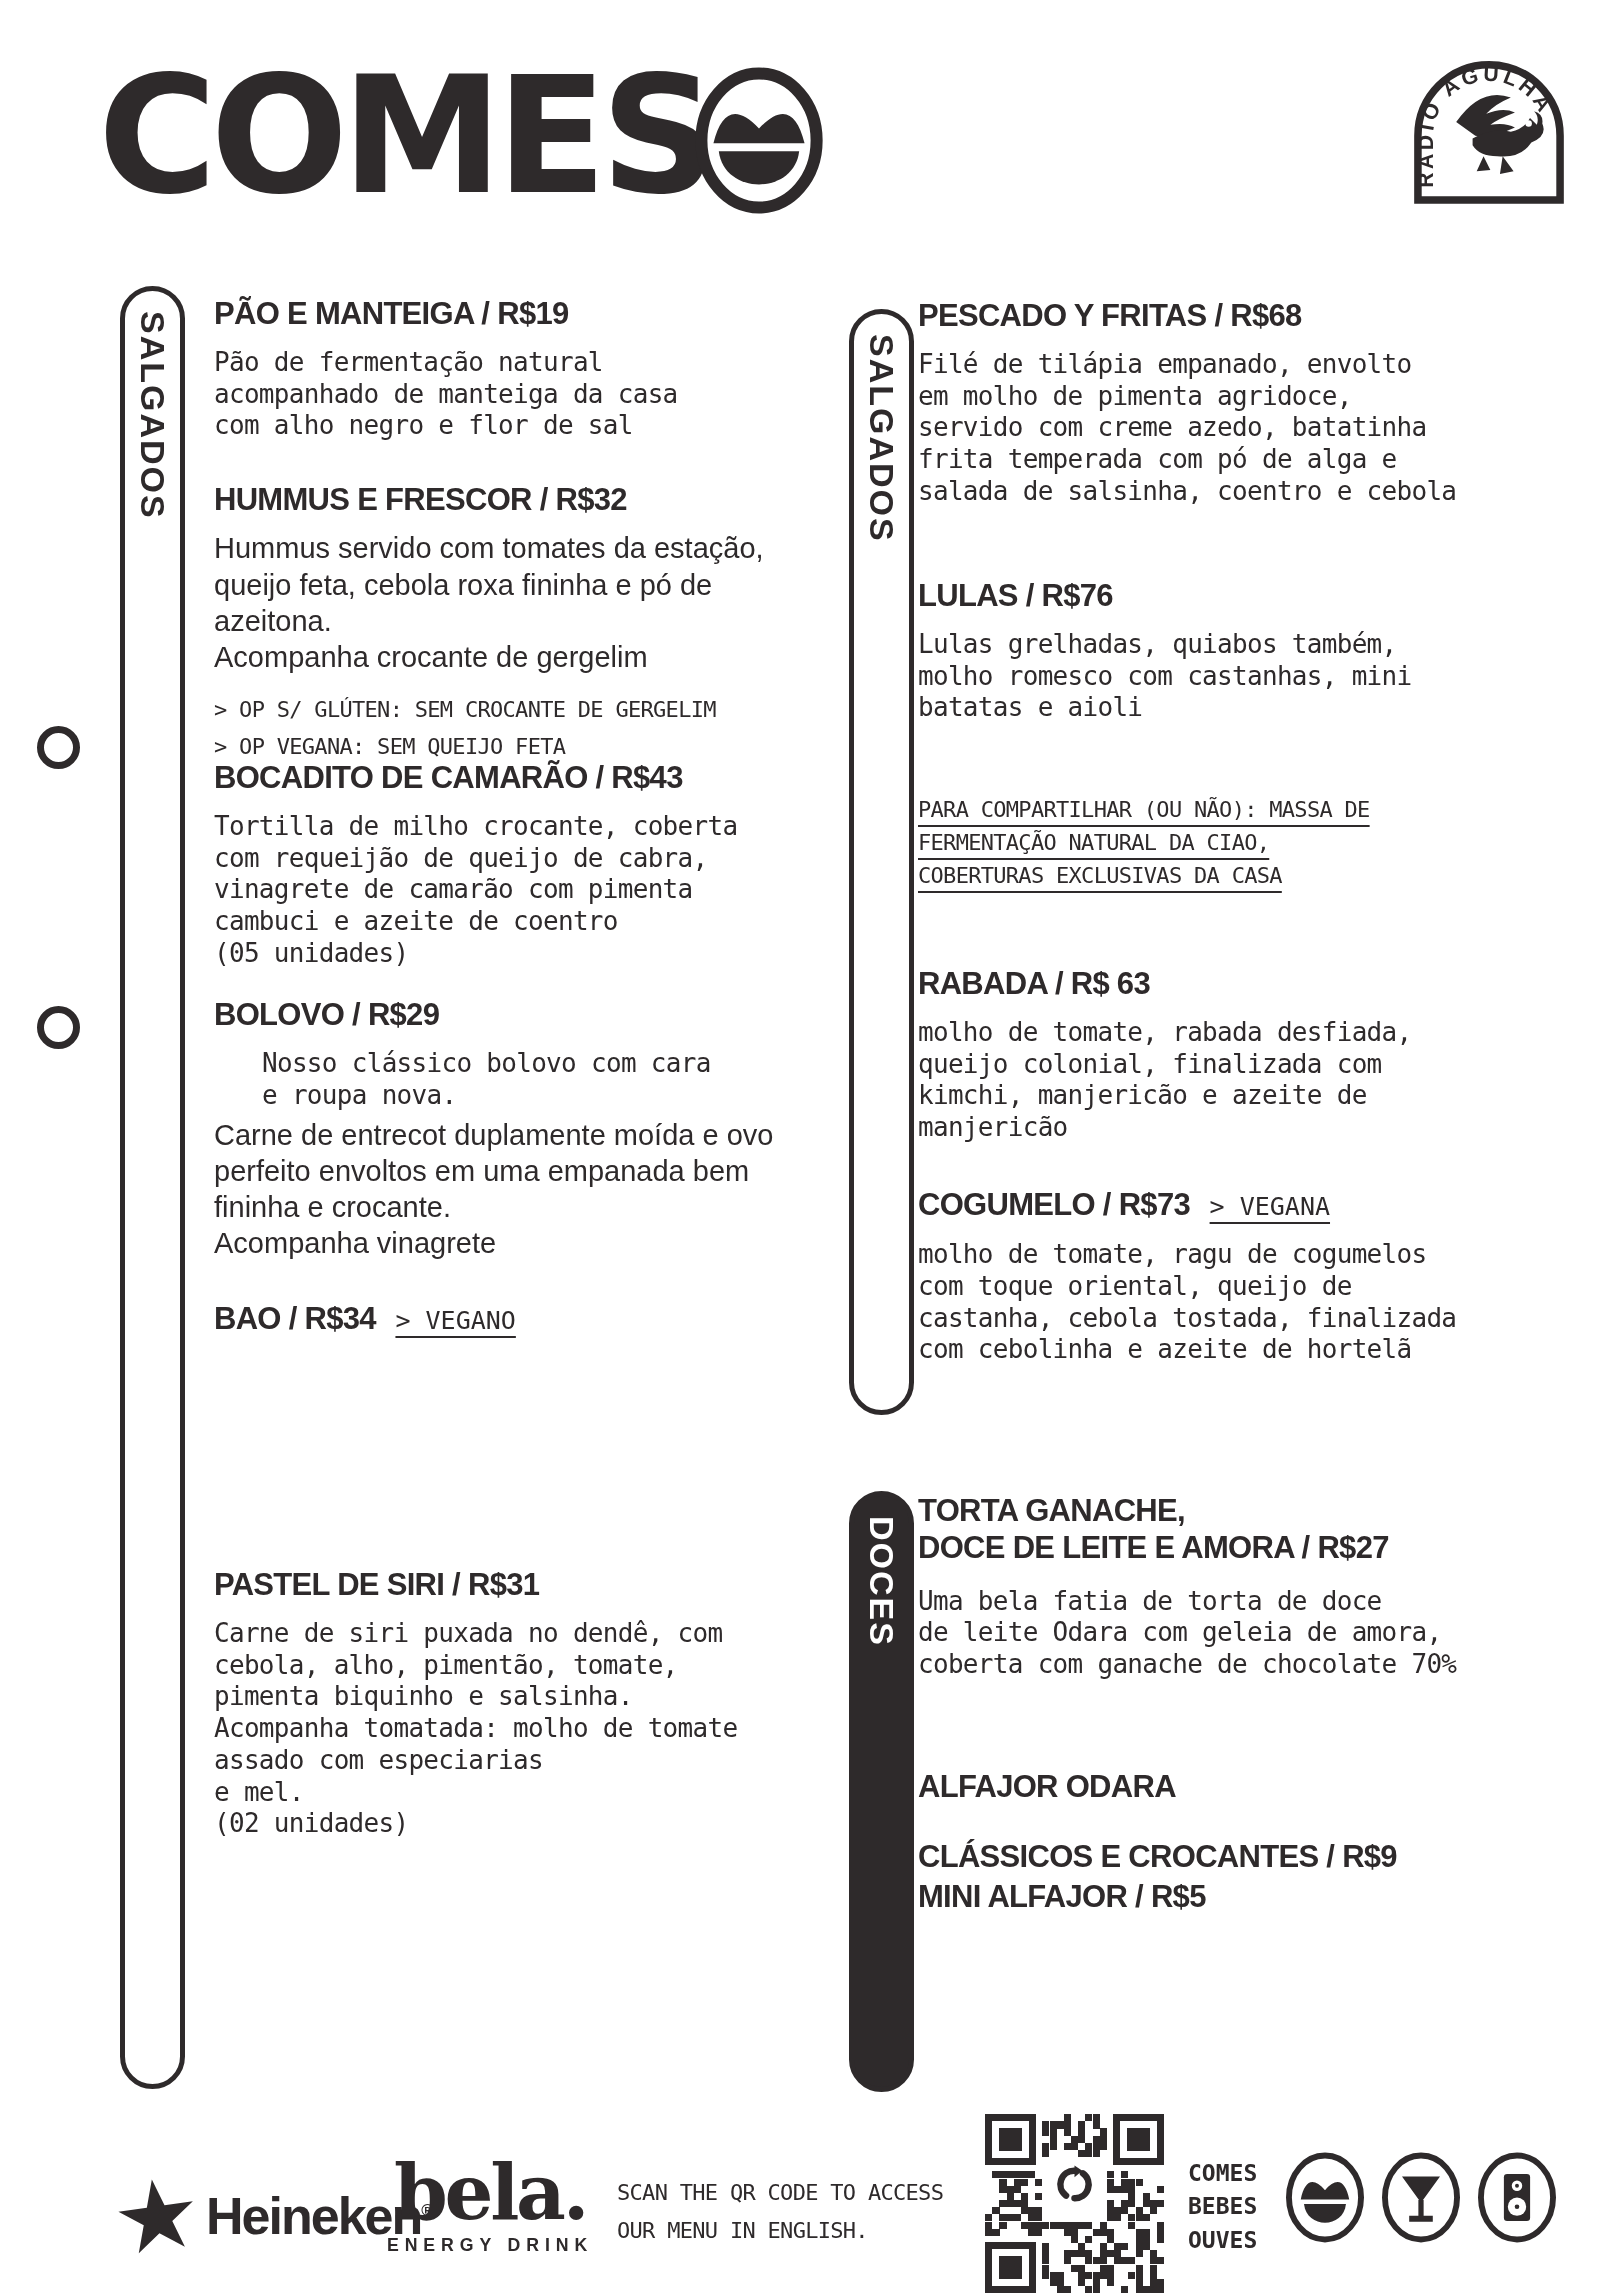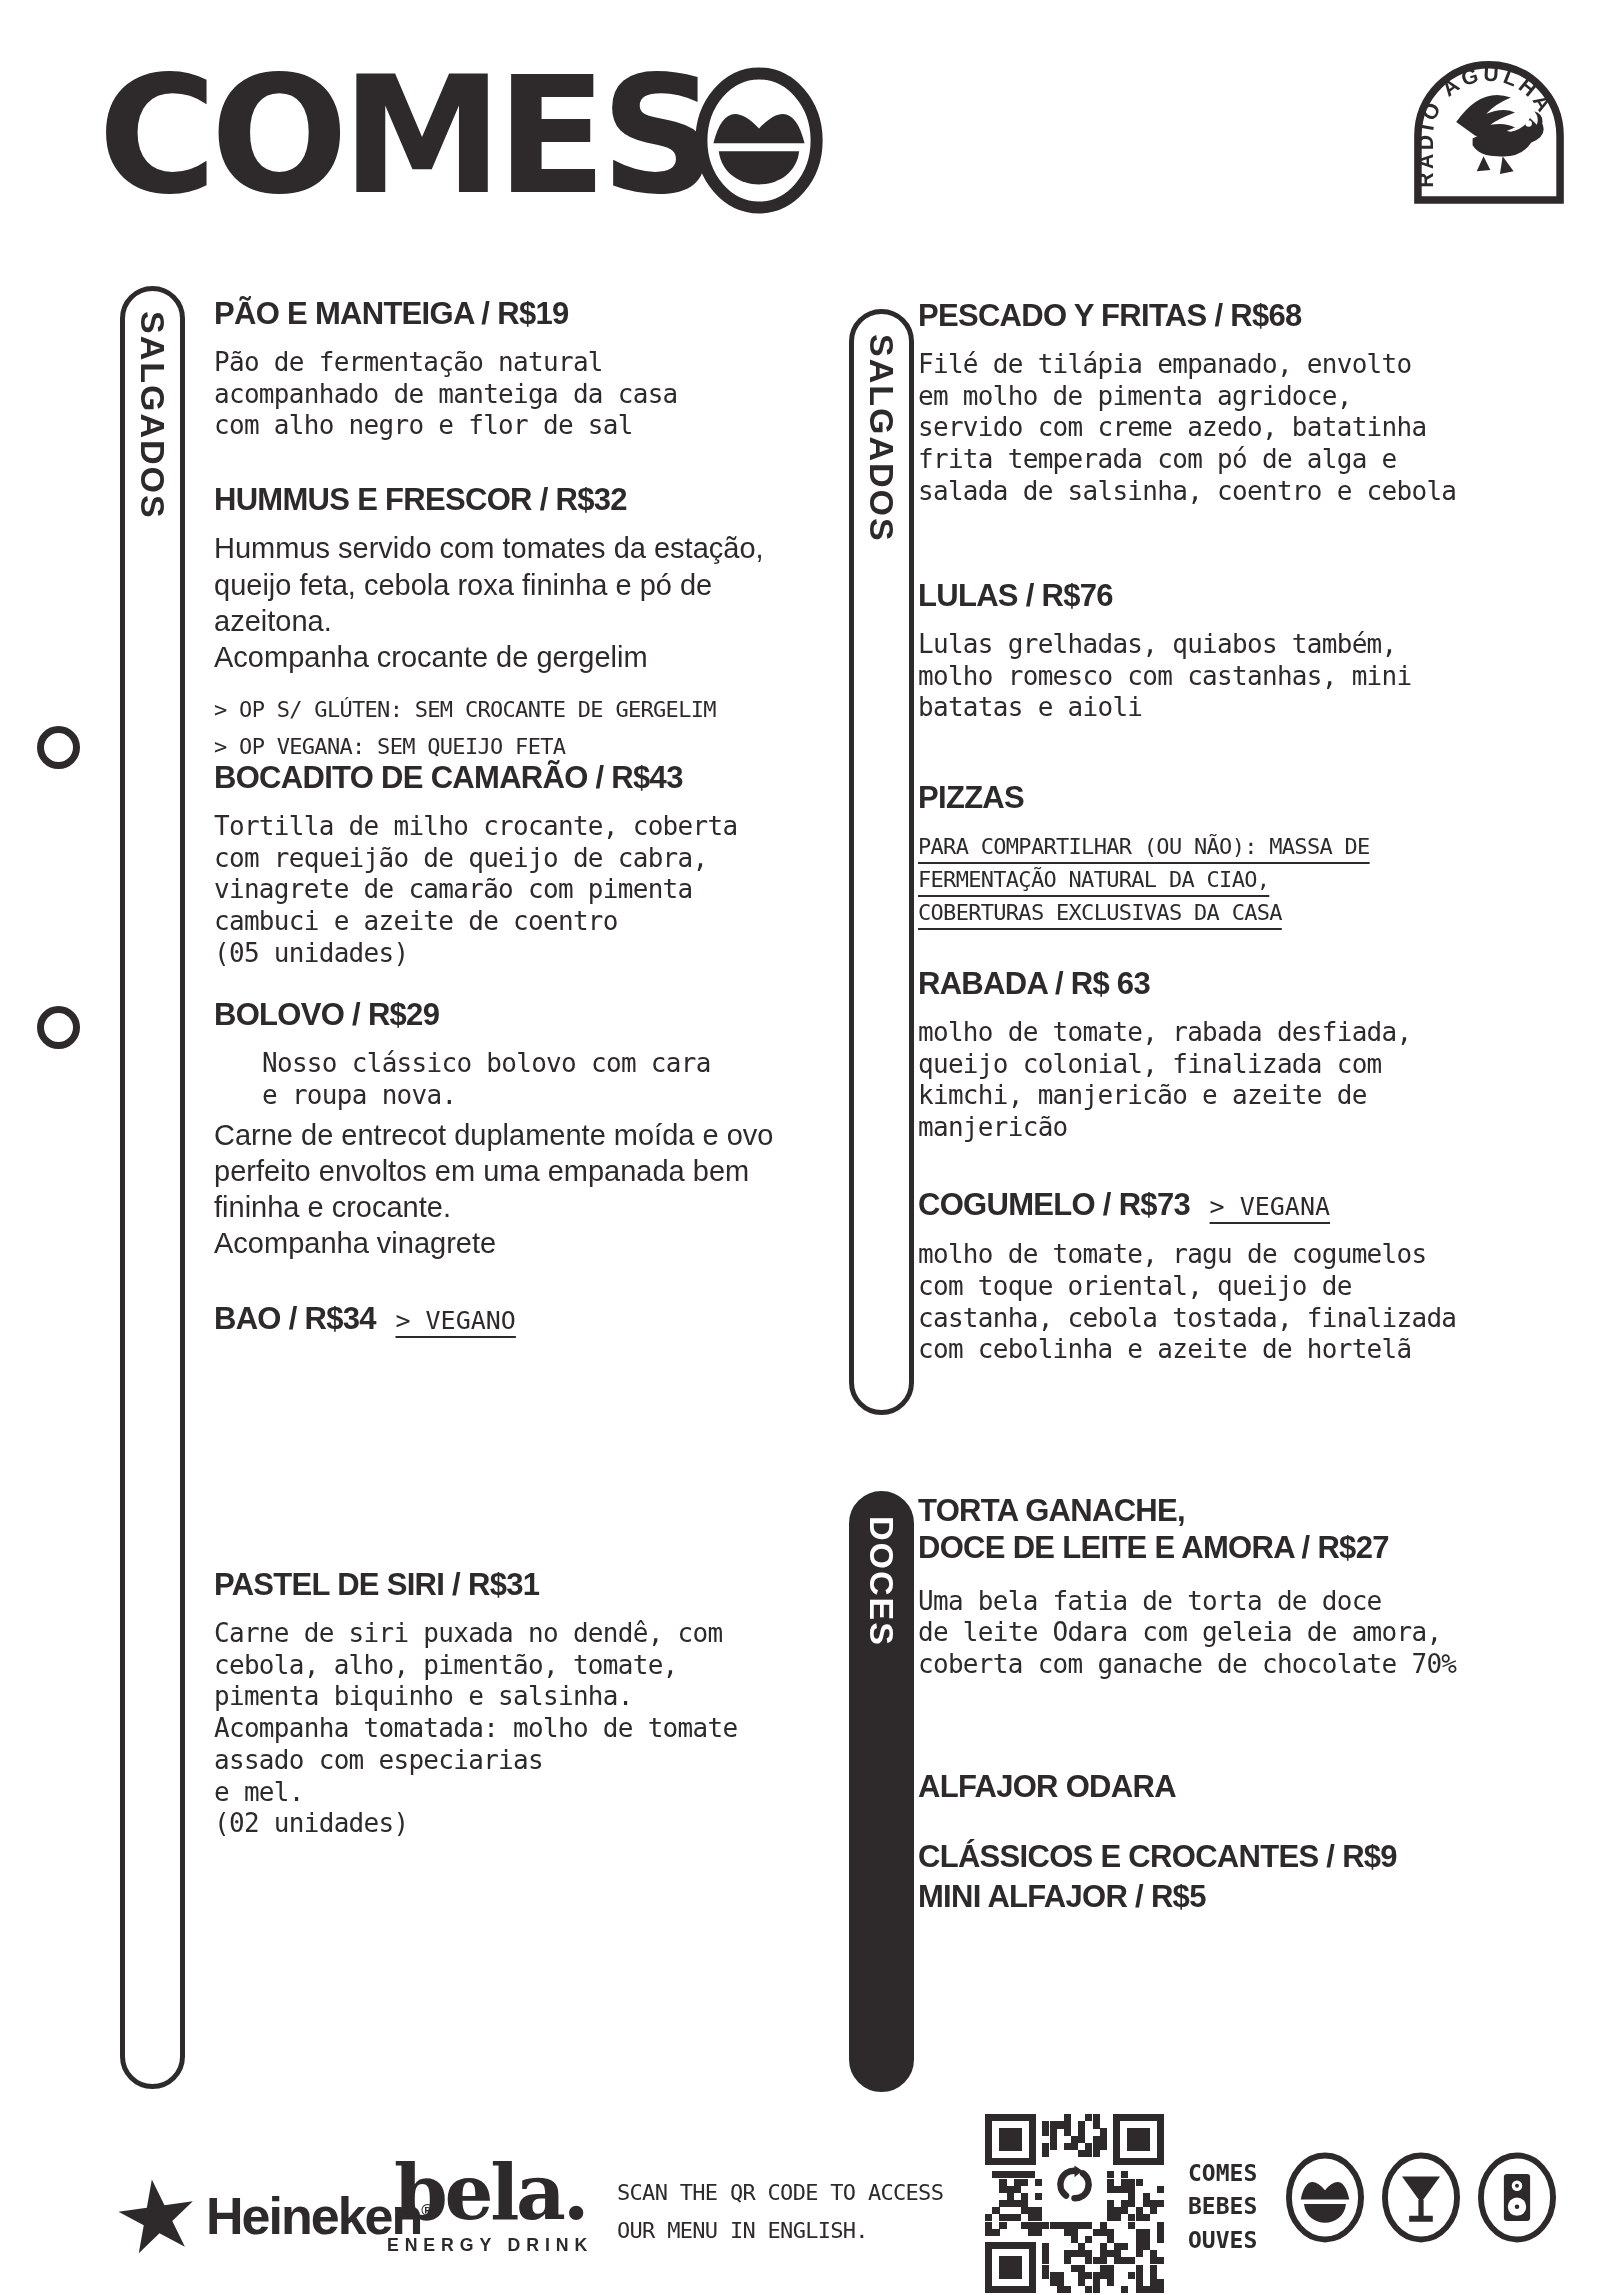--- a/index.html
+++ b/index.html
@@ -167,21 +167,20 @@
   </div>
 
   <div class="item" style="left:918px;top:578px;width:609px;">
     <h3 class="title">LULAS / R$76</h3>
     <p class="mono" style="margin-top:14.4px;">Lulas grelhadas, quiabos também,
 molho romesco com castanhas, mini
 batatas e aioli</p>
   </div>
 
   <div class="item" style="left:918px;top:780px;width:609px;">
-    <h3 class="title">PIZZAS</h3>
     <p class="sub" style="margin-top:13px;">PARA COMPARTILHAR (OU NÃO): MASSA DE
 FERMENTAÇÃO NATURAL DA CIAO,
 COBERTURAS EXCLUSIVAS DA CASA</p>
   </div>
 
   <div class="item" style="left:918px;top:966px;width:609px;">
     <h3 class="title">RABADA / R$ 63</h3>
     <p class="mono" style="margin-top:14.4px;">molho de tomate, rabada desfiada,
 queijo colonial, finalizada com
 kimchi, manjericão e azeite de

